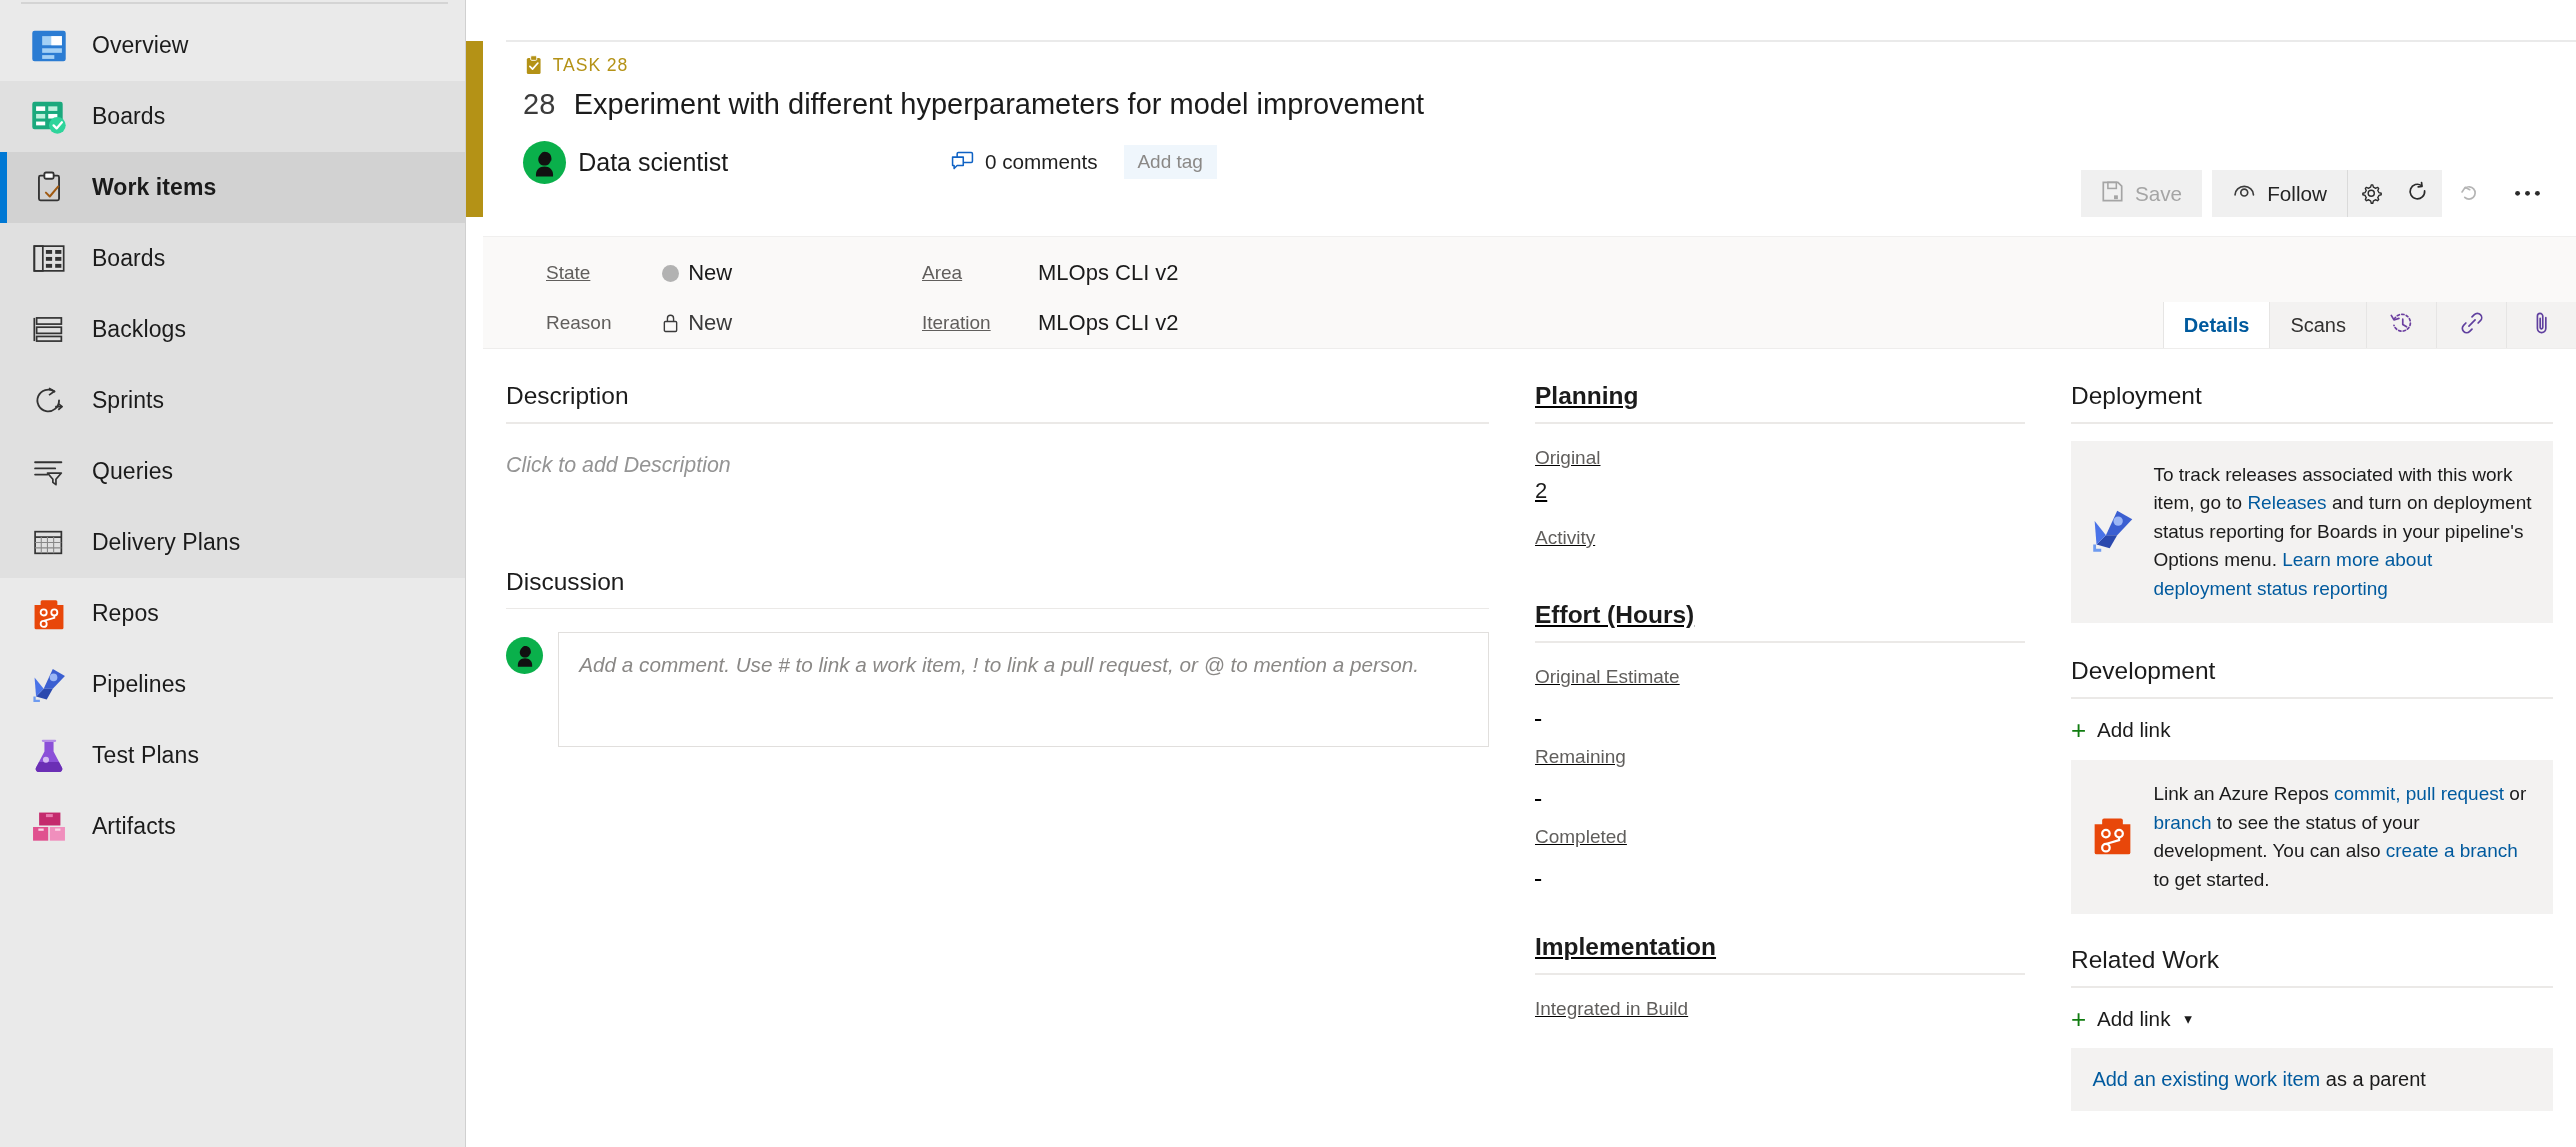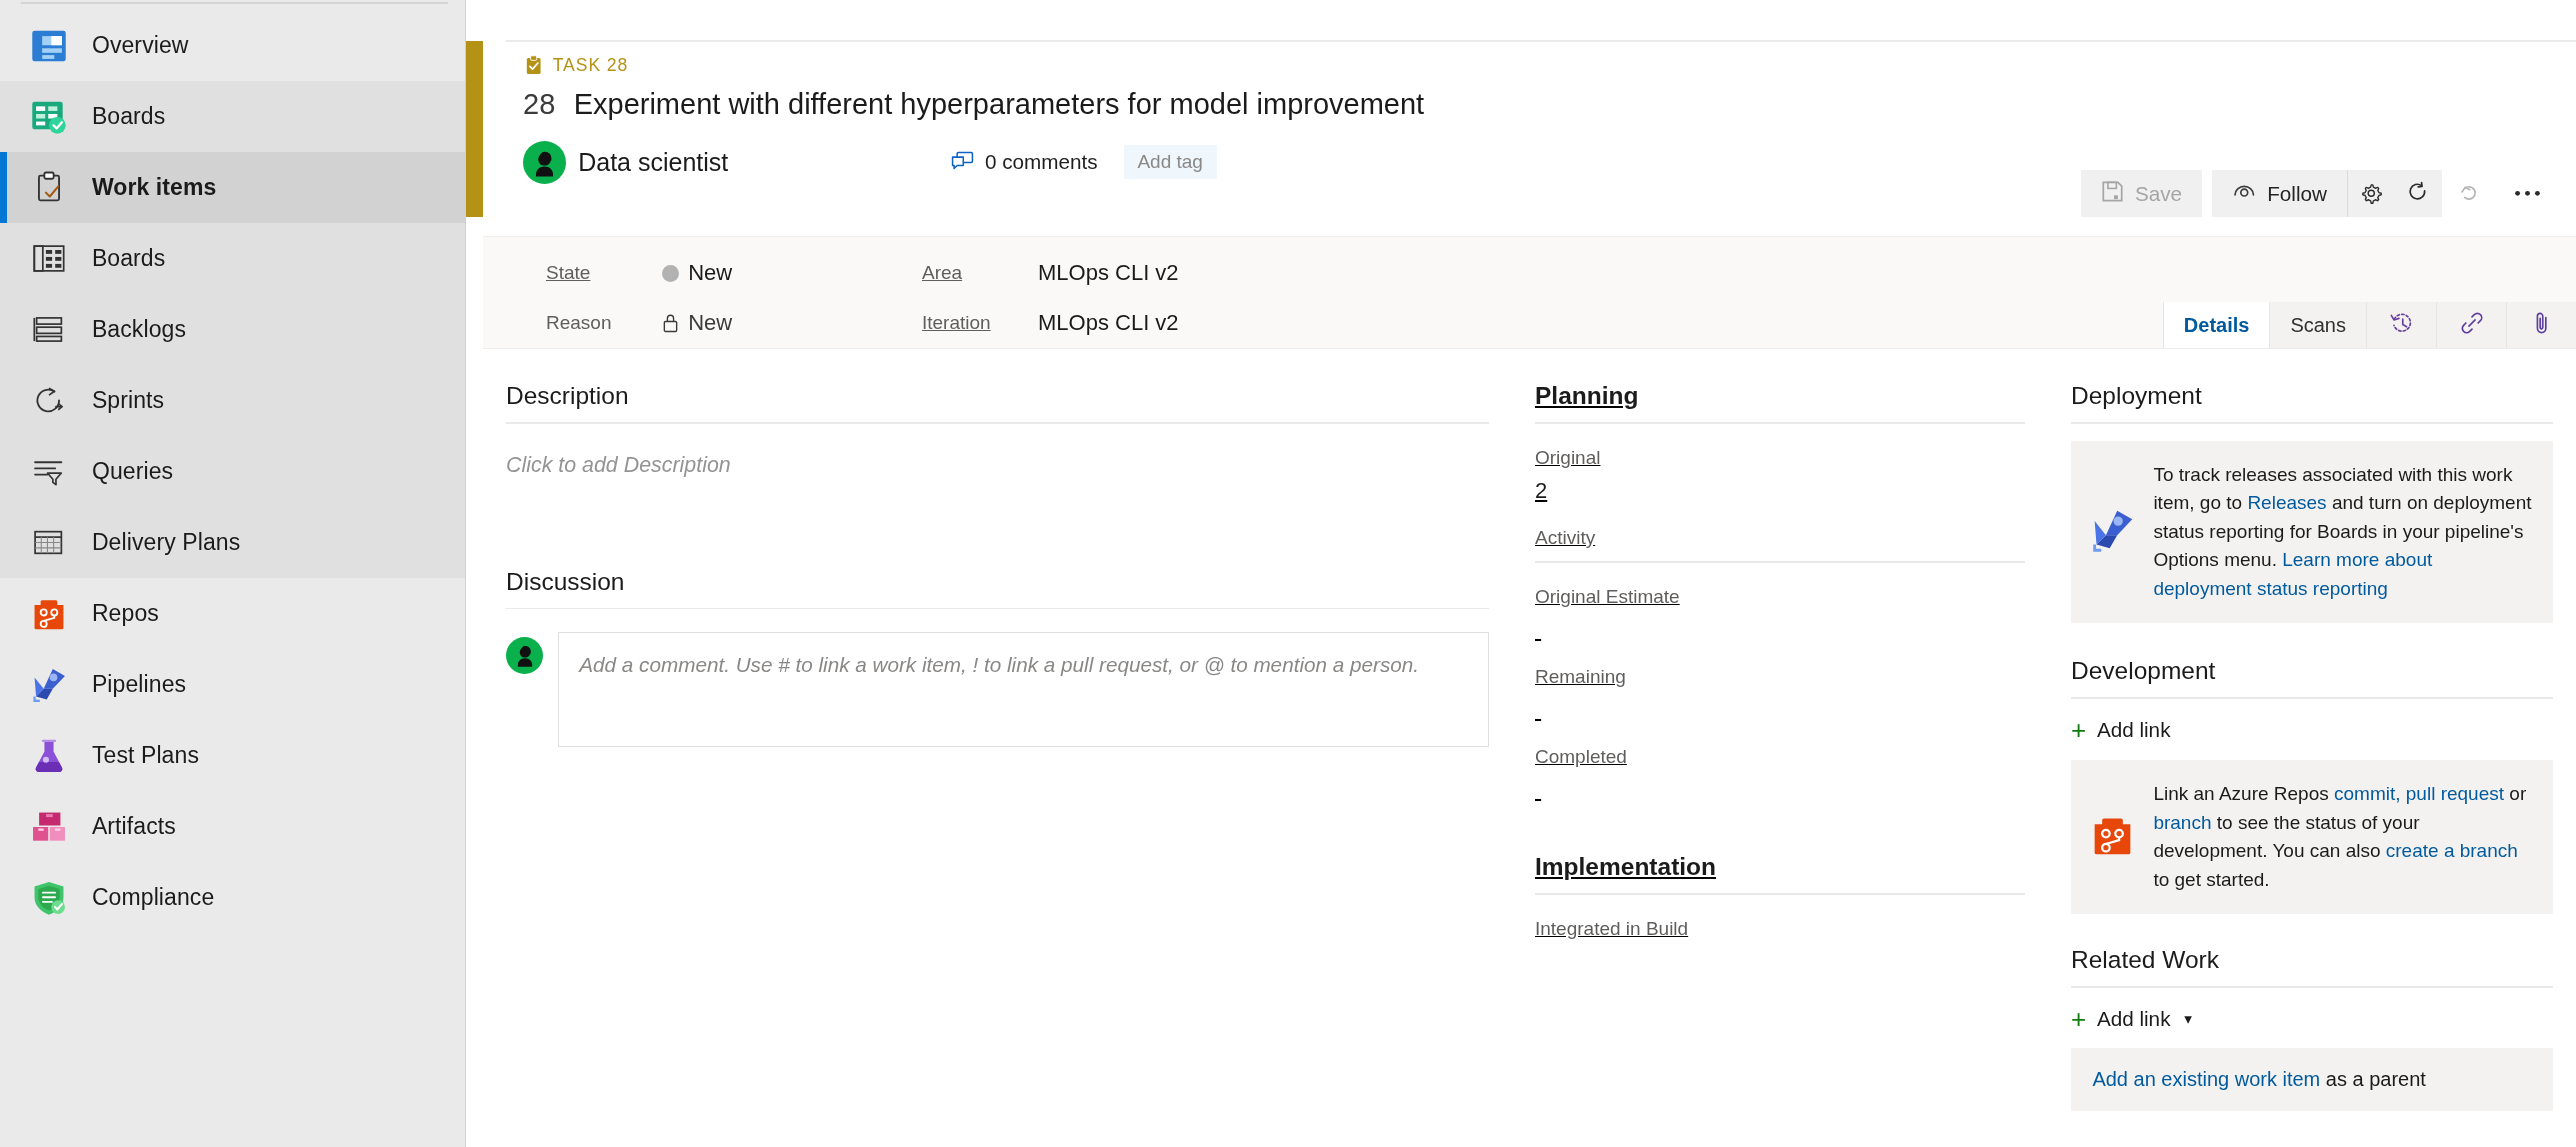--- a/index.html
+++ b/index.html
@@ -403,32 +403,20 @@
             <rect x="21" y="8" width="9" height="4" fill="#e97bae"></rect>
             <rect x="4" y="25" width="20" height="18" fill="#e0518f"></rect>
             <rect x="26" y="25" width="20" height="18" fill="#f08fbd"></rect>
             <rect x="11" y="27" width="7" height="3" fill="#fbd2e4"></rect>
             <rect x="33" y="27" width="7" height="3" fill="#fbd2e4"></rect>
           </svg>
         </span>
         <span class="nav-label">Artifacts</span>
       </div>
 
-      <div class="nav-item">
-        <span class="nav-icon">
-          <svg width="38" height="38" viewBox="0 0 50 50">
-            <path d="M25 4 L44 10 v14 c0 12 -9 19 -19 23 C15 43 6 36 6 24 V10 z" fill="#3fc46b"></path>
-            <path d="M25 9 L39 13 v11 c0 9 -6.5 14.5 -14 17.5 C17.5 38.5 11 33 11 24 V13 z" fill="#2ea94f"></path>
-            <path d="M17 18 h16 M17 24 h16 M17 30 h12" stroke="#ffffff" stroke-width="2.4" stroke-linecap="round"></path>
-            <circle cx="37" cy="37" r="9" fill="#6ddc8e"></circle>
-            <path d="M33 37 l3 3 l6 -7" stroke="#ffffff" stroke-width="2.8" fill="none" stroke-linecap="round" stroke-linejoin="round"></path>
-          </svg>
-        </span>
-        <span class="nav-label">Compliance</span>
-      </div>
     </div>
   </nav>
 
   <main class="main">
     <div class="wi-topline"></div>
     <div class="goldbar"></div>
 
     <div class="wi-header">
 
       <div class="wi-type-row">
@@ -614,20 +602,21 @@
       </section>
 
       <section class="col-plan">
         <h2 class="sec-title bold">Planning</h2>
         <div class="sec-rule"></div>
         <div class="pl-label">Original</div>
         <div class="pl-value">2</div>
         <div class="pl-label">Activity</div>
         <div class="pl-value"></div>
 
+        <h2 class="sec-title bold" style="margin-top:52px;">Effort (Hours)</h2>
         <div class="sec-rule"></div>
         <div class="pl-label">Original Estimate</div>
         <div class="pl-value">&nbsp;</div>
         <div class="pl-label">Remaining</div>
         <div class="pl-value">&nbsp;</div>
         <div class="pl-label">Completed</div>
         <div class="pl-value">&nbsp;</div>
 
         <h2 class="sec-title bold" style="margin-top:50px;">Implementation</h2>
         <div class="sec-rule"></div>

